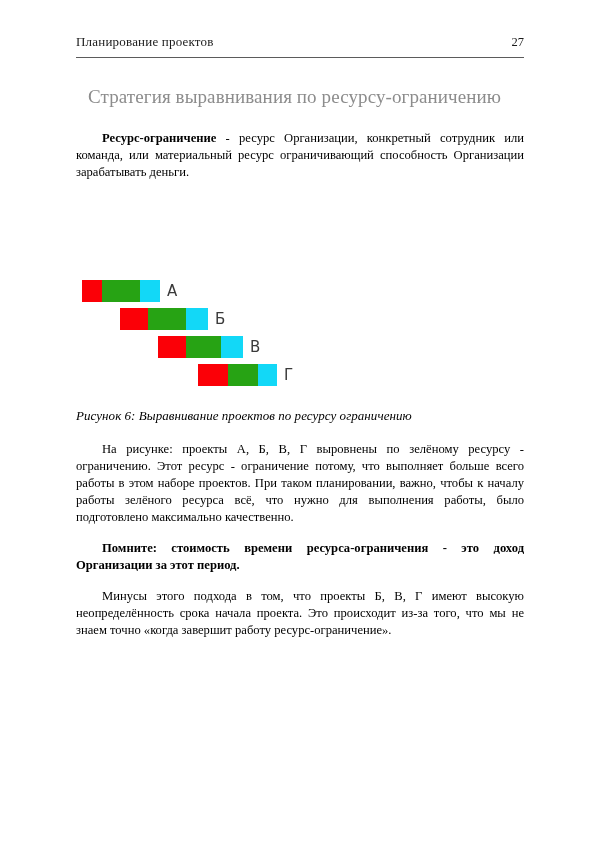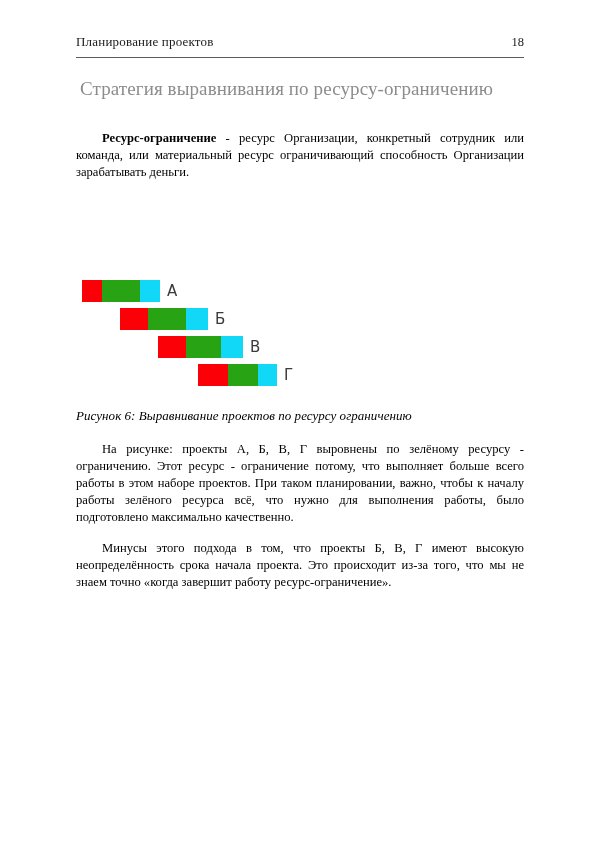--- a/index.html
+++ b/index.html
@@ -53,21 +53,21 @@
   
   .section-title {
     position: absolute;
     left: 76px;
     top: 72px;
     width: 420px;
     font-size: 19px;
     line-height: 25px;
     color: #8c8c8c;
     font-weight: normal;
-    margin: 4px;
+    margin: 12px;
     letter-spacing: .1px;
   }
 
   
   .body-block {
     position: absolute;
     left: 76px;
     width: 448px;
   }
   p.para {
@@ -125,21 +125,21 @@
     letter-spacing: .05px;
   }
 </style>
 </head>
 <body>
 
 <div class="page">
 
   <div class="header">
     <span class="header-title">Планирование проектов</span>
-    <span class="header-page">18</span>
+    <span class="header-page">27</span>
   </div>
   <div class="header-rule"></div>
 
   <h1 class="section-title">Стратегия выравнивания по ресурсу-ограничению</h1>
 
   <div class="body-block" style="top:130px;">
     <p class="para"><span class="lead">Ресурс-ограничение</span><span> - ресурс Организации, конкретный сотруд­ник или команда, или материальный ресурс ограничивающий способ­ность Организации зарабатывать деньги.</span></p>
   </div>
 
   <div class="figure">
@@ -179,16 +179,17 @@
       </div>
       <span class="bar-label">Г</span>
     </div>
 
   </div>
 
   <div class="caption">Рисунок 6: Выравнивание проектов по ресурсу ограничению</div>
 
   <div class="body-block" style="top:441px;">
     <p class="para">На рисунке: проекты А, Б, В, Г выровнены по зелёному ресурсу - ограничению. Этот ресурс - ограничение потому, что выполняет боль­ше всего работы в этом наборе проектов. При таком планировании, важно, чтобы к началу работы зелёного ресурса всё, что нужно для выполнения работы, было подготовлено максимально качественно.</p>
+    <p class="para bold" style="margin-top:14px;">Помните: стоимость времени ресурса-ограничения - это доход Организации за этот период.</p>
     <p class="para" style="margin-top:14px;">Минусы этого подхода в том, что проекты Б, В, Г имеют высокую неопределённость срока начала проекта. Это происходит из-за того, что мы не знаем точно «когда завершит работу ресурс-ограничение».</p>
   </div>
 
 </div>
 
 </body></html>

